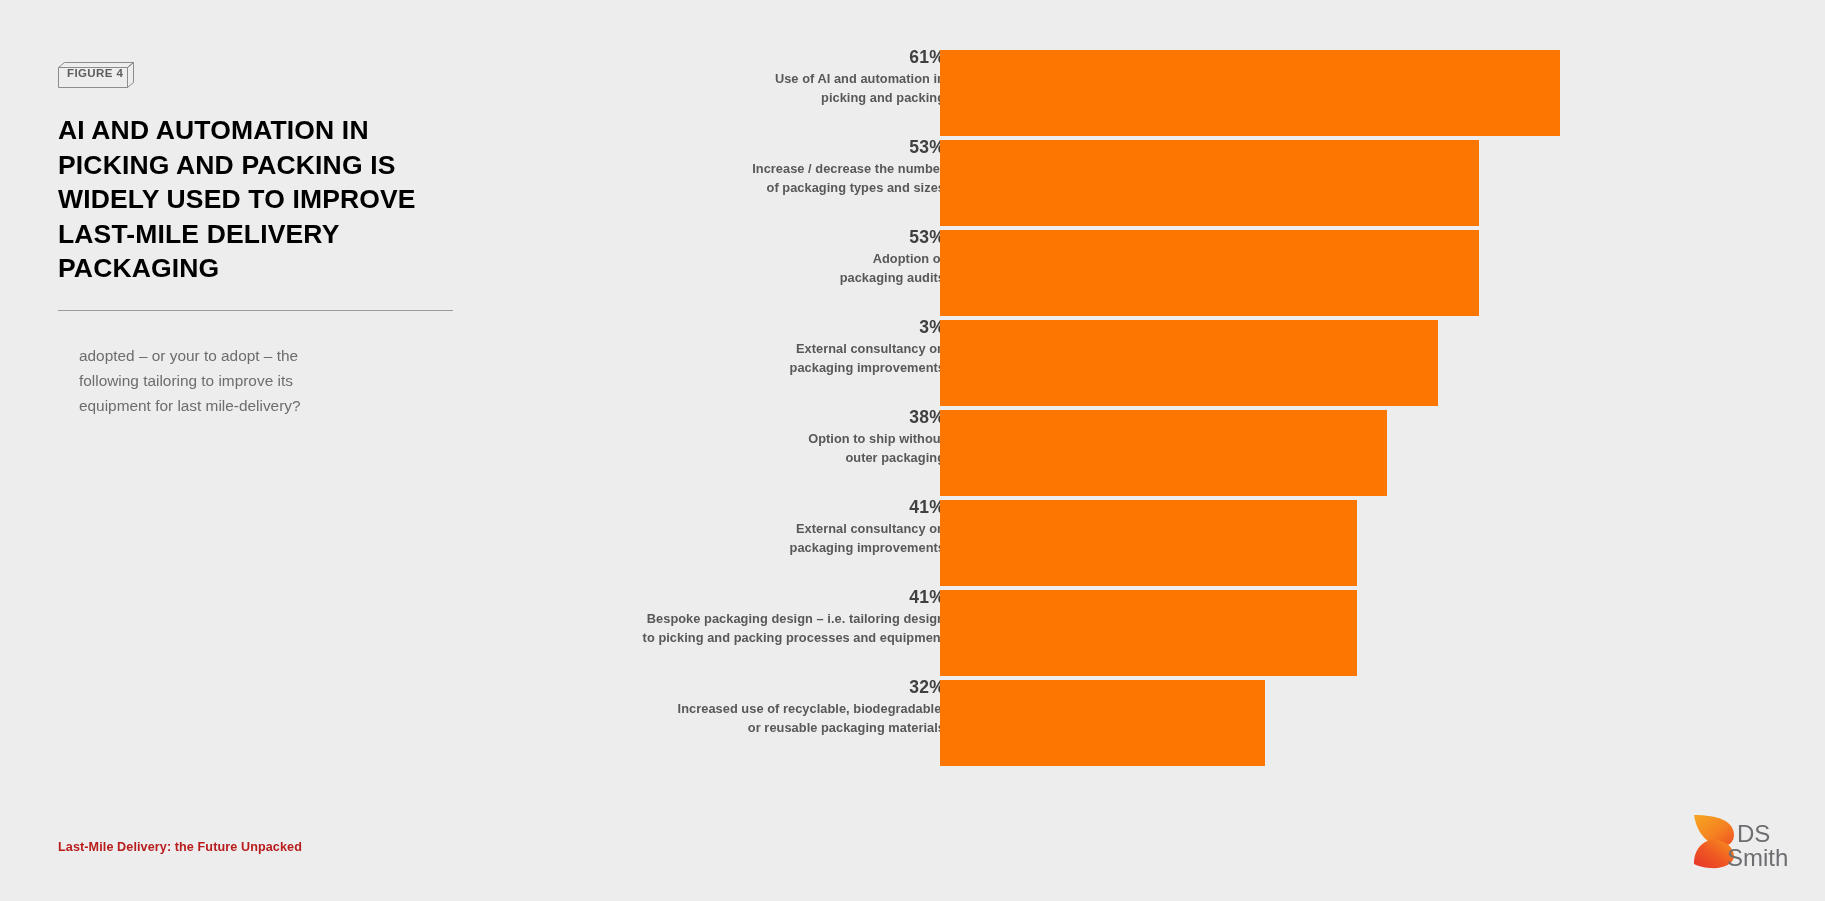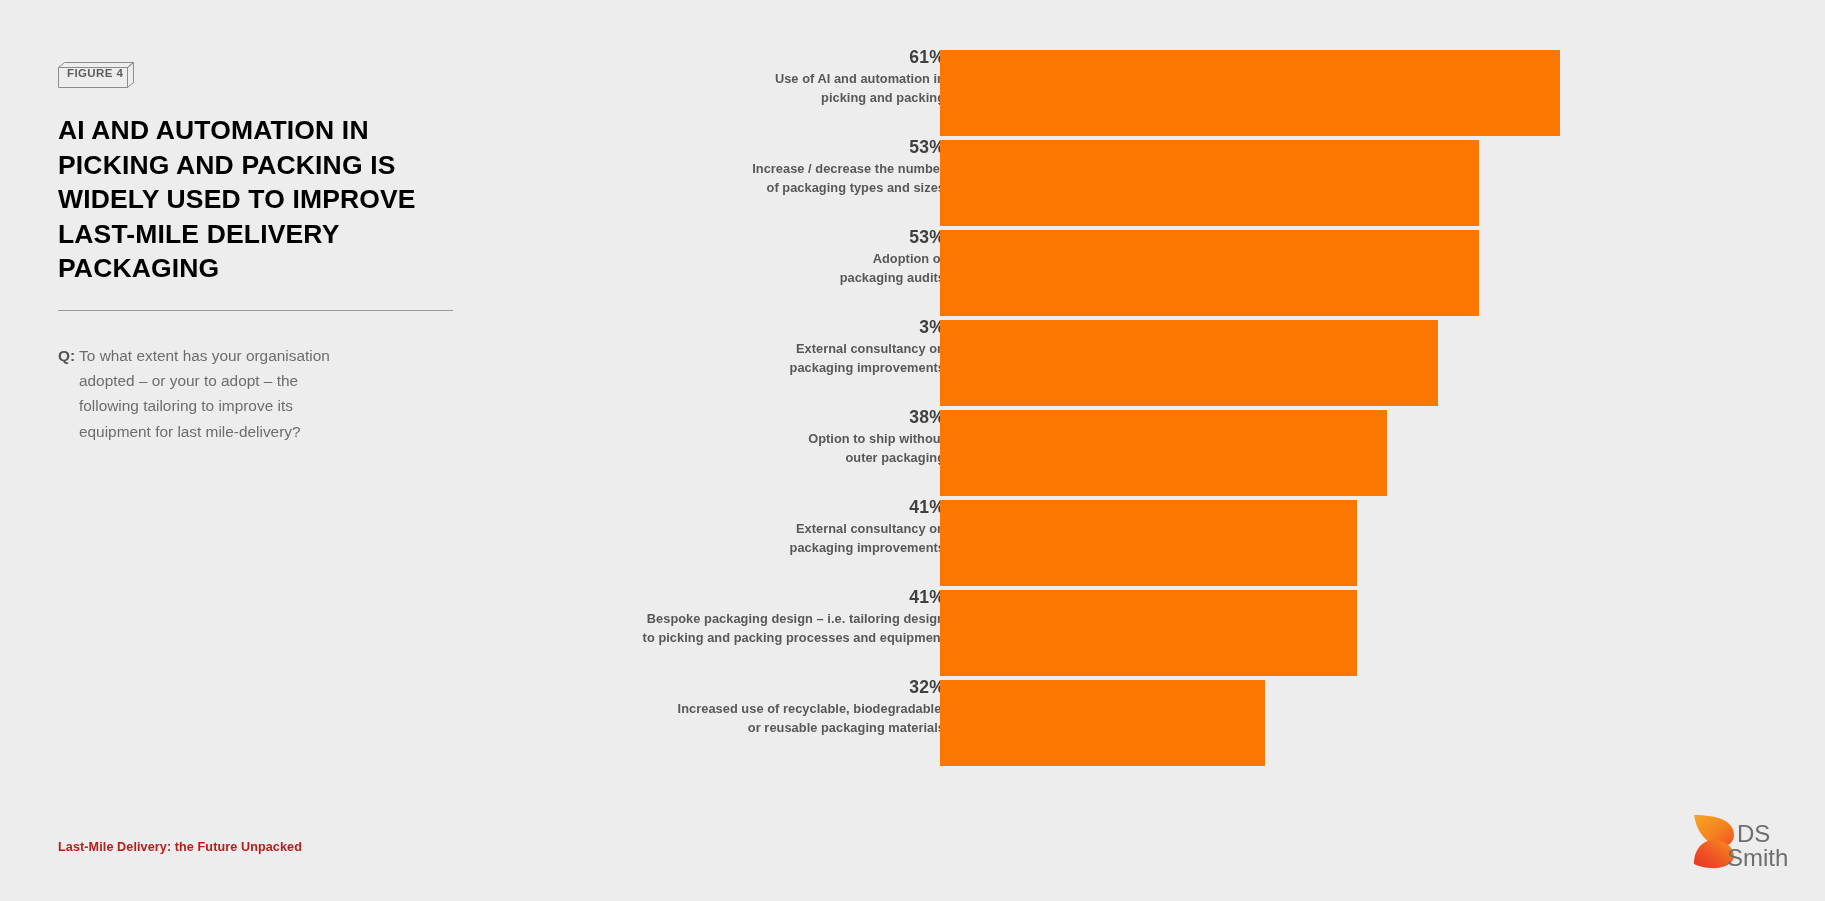--- a/index.html
+++ b/index.html
@@ -177,24 +177,20 @@
       <path d="M69.5 5.5 L75.5 0.5 V20.5 L69.5 25.5 Z" fill="none" stroke="#8c8c8c" stroke-width="1"></path>
     </svg>
     <span class="fig-text">FIGURE 4</span>
   </div>
 
   <h1 class="headline">AI AND AUTOMATION IN PICKING AND PACKING IS WIDELY USED TO IMPROVE LAST-MILE DELIVERY PACKAGING</h1>
 
   <div class="divider"></div>
 
   <div class="question">
-    <span class="q-first">
-      <span class="q-label">Q:</span>
-      <span>To what extent has your organisation</span>
-    </span>
     <span class="q-indent">adopted – or your to adopt – the</span>
     <span class="q-indent">following tailoring to improve its</span>
     <span class="q-indent">equipment for last mile-delivery?</span>
   </div>
 
   <div class="footer-note">Last-Mile Delivery: the Future Unpacked</div>
 </div>
 
 <div class="chart">
 

